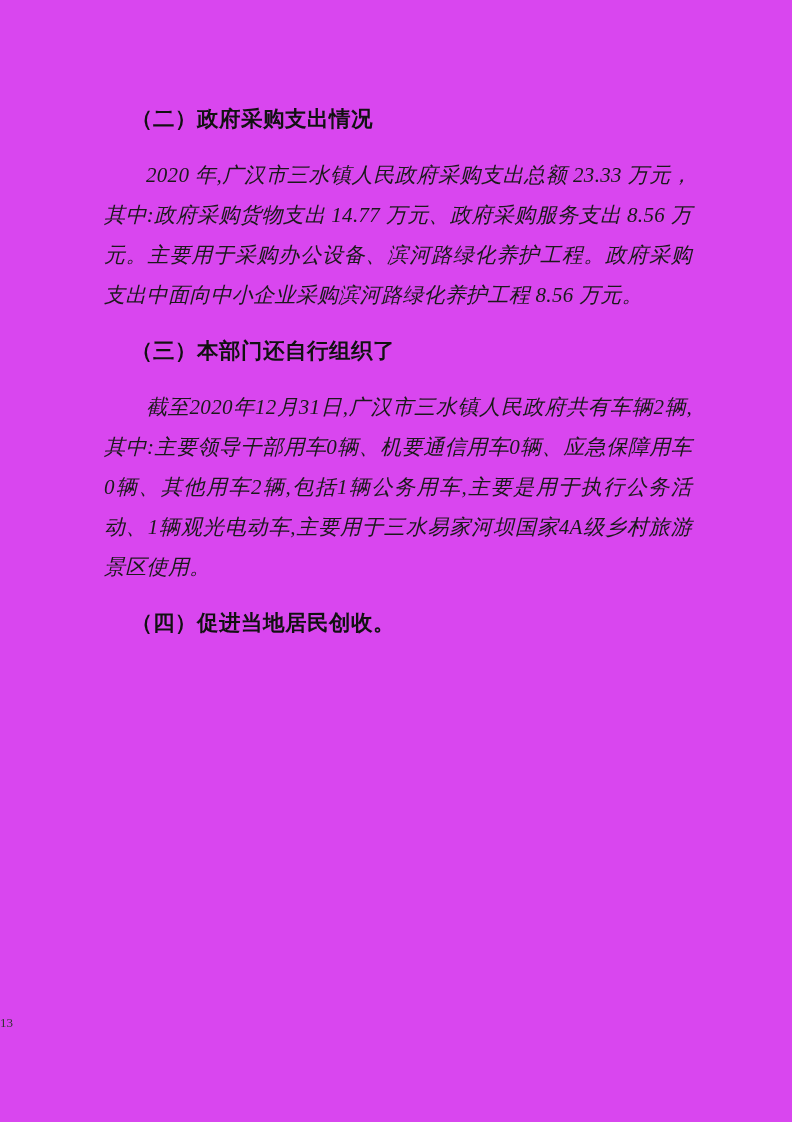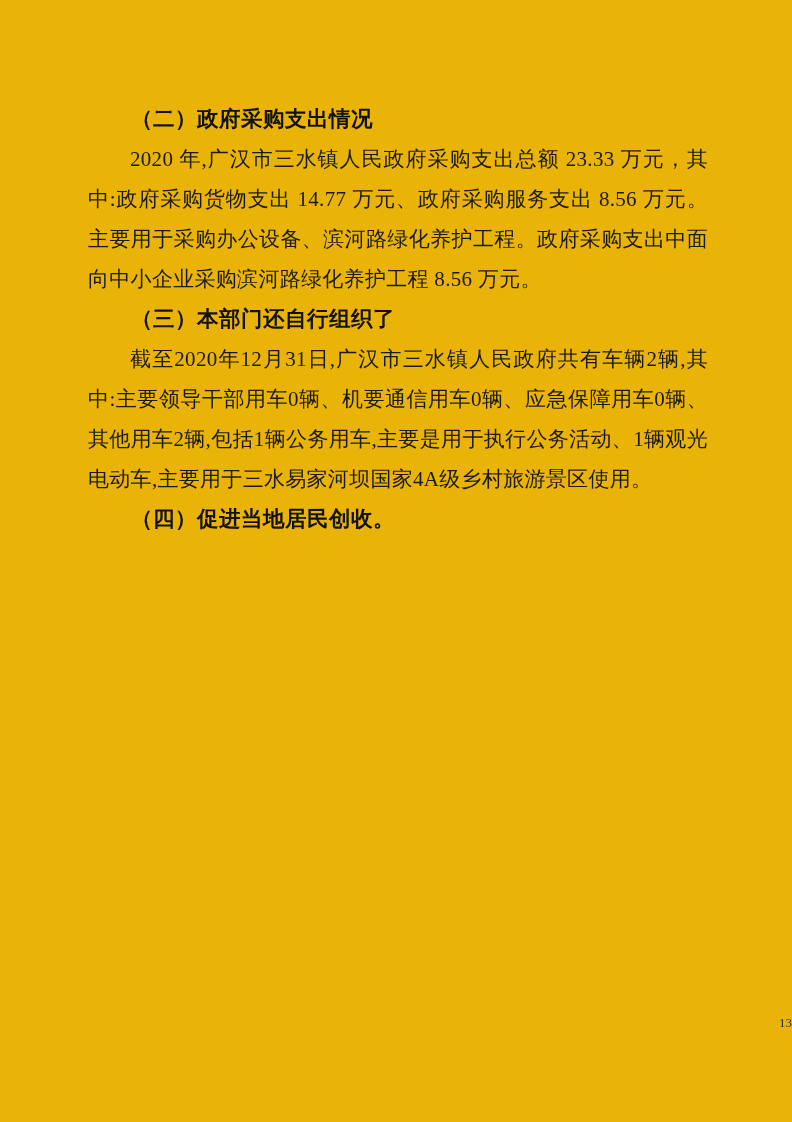--- a/index.html
+++ b/index.html
@@ -4,21 +4,21 @@
 <style>
   html, body {
     margin: 0;
     padding: 0;
     background: #ffffff;
   }
   .page {
     position: relative;
     width: 792px;
     height: 1122px;
-    background: #eab308;
+    background: #d946ef;
     overflow: hidden;
     font-family: "Liberation Serif", "DejaVu Serif", serif;
     color: #1a1a1a;
   }
   .content {
     position: absolute;
     top: 99px;
     left: 88px;
     width: 620px;
   }
@@ -27,32 +27,33 @@
     line-height: 40px;
     font-weight: bold;
     color: #111111;
     text-indent: 2em;
     margin: 0;
     letter-spacing: 0.5px;
   }
   .paragraph {
     font-size: 21px;
     line-height: 40px;
-    margin: 0;
+    margin: 16px;
     text-indent: 2em;
     text-align: justify;
     text-justify: inter-ideograph;
     letter-spacing: 0.3px;
+    font-style: italic;
   }
   .page-number {
     position: absolute;
     top: 1014px;
     left: 0;
     width: 100%;
-    text-align: right;
+    text-align: left;
     font-size: 13px;
     line-height: 18px;
     color: #333333;
     font-family: "Liberation Serif", "DejaVu Serif", serif;
   }
 </style>
 </head>
 <body>
 
 <div class="page">

